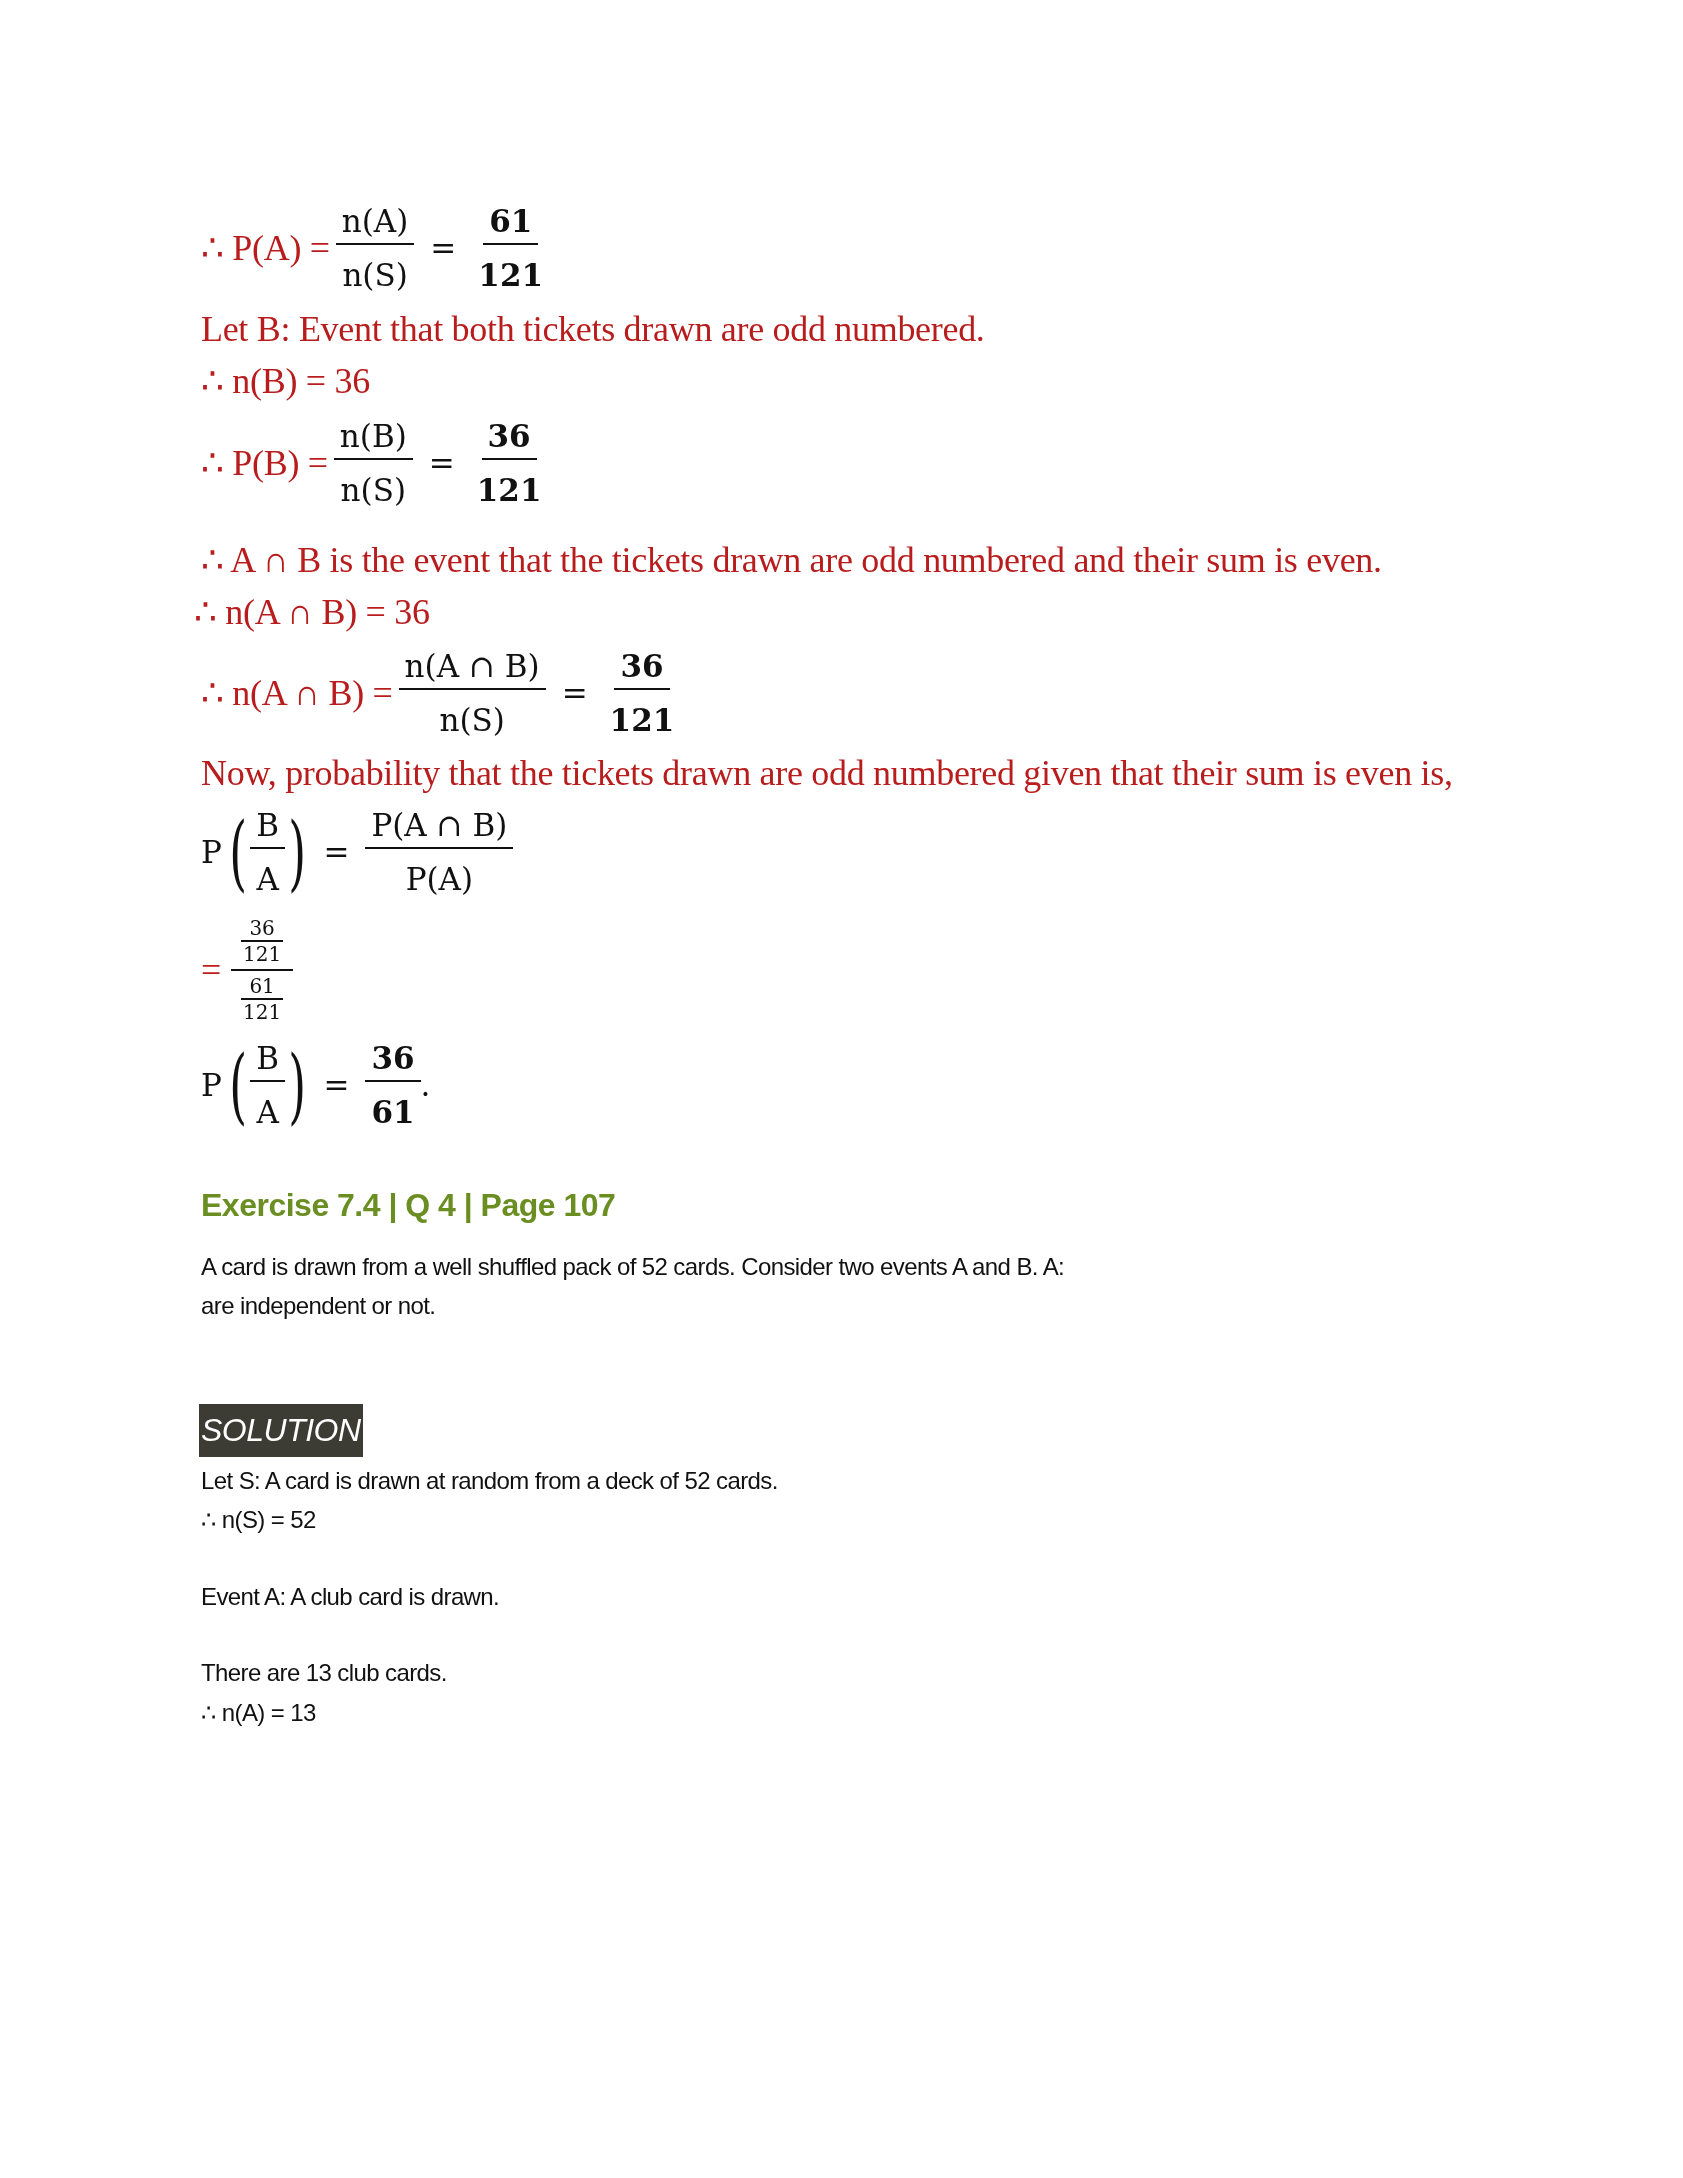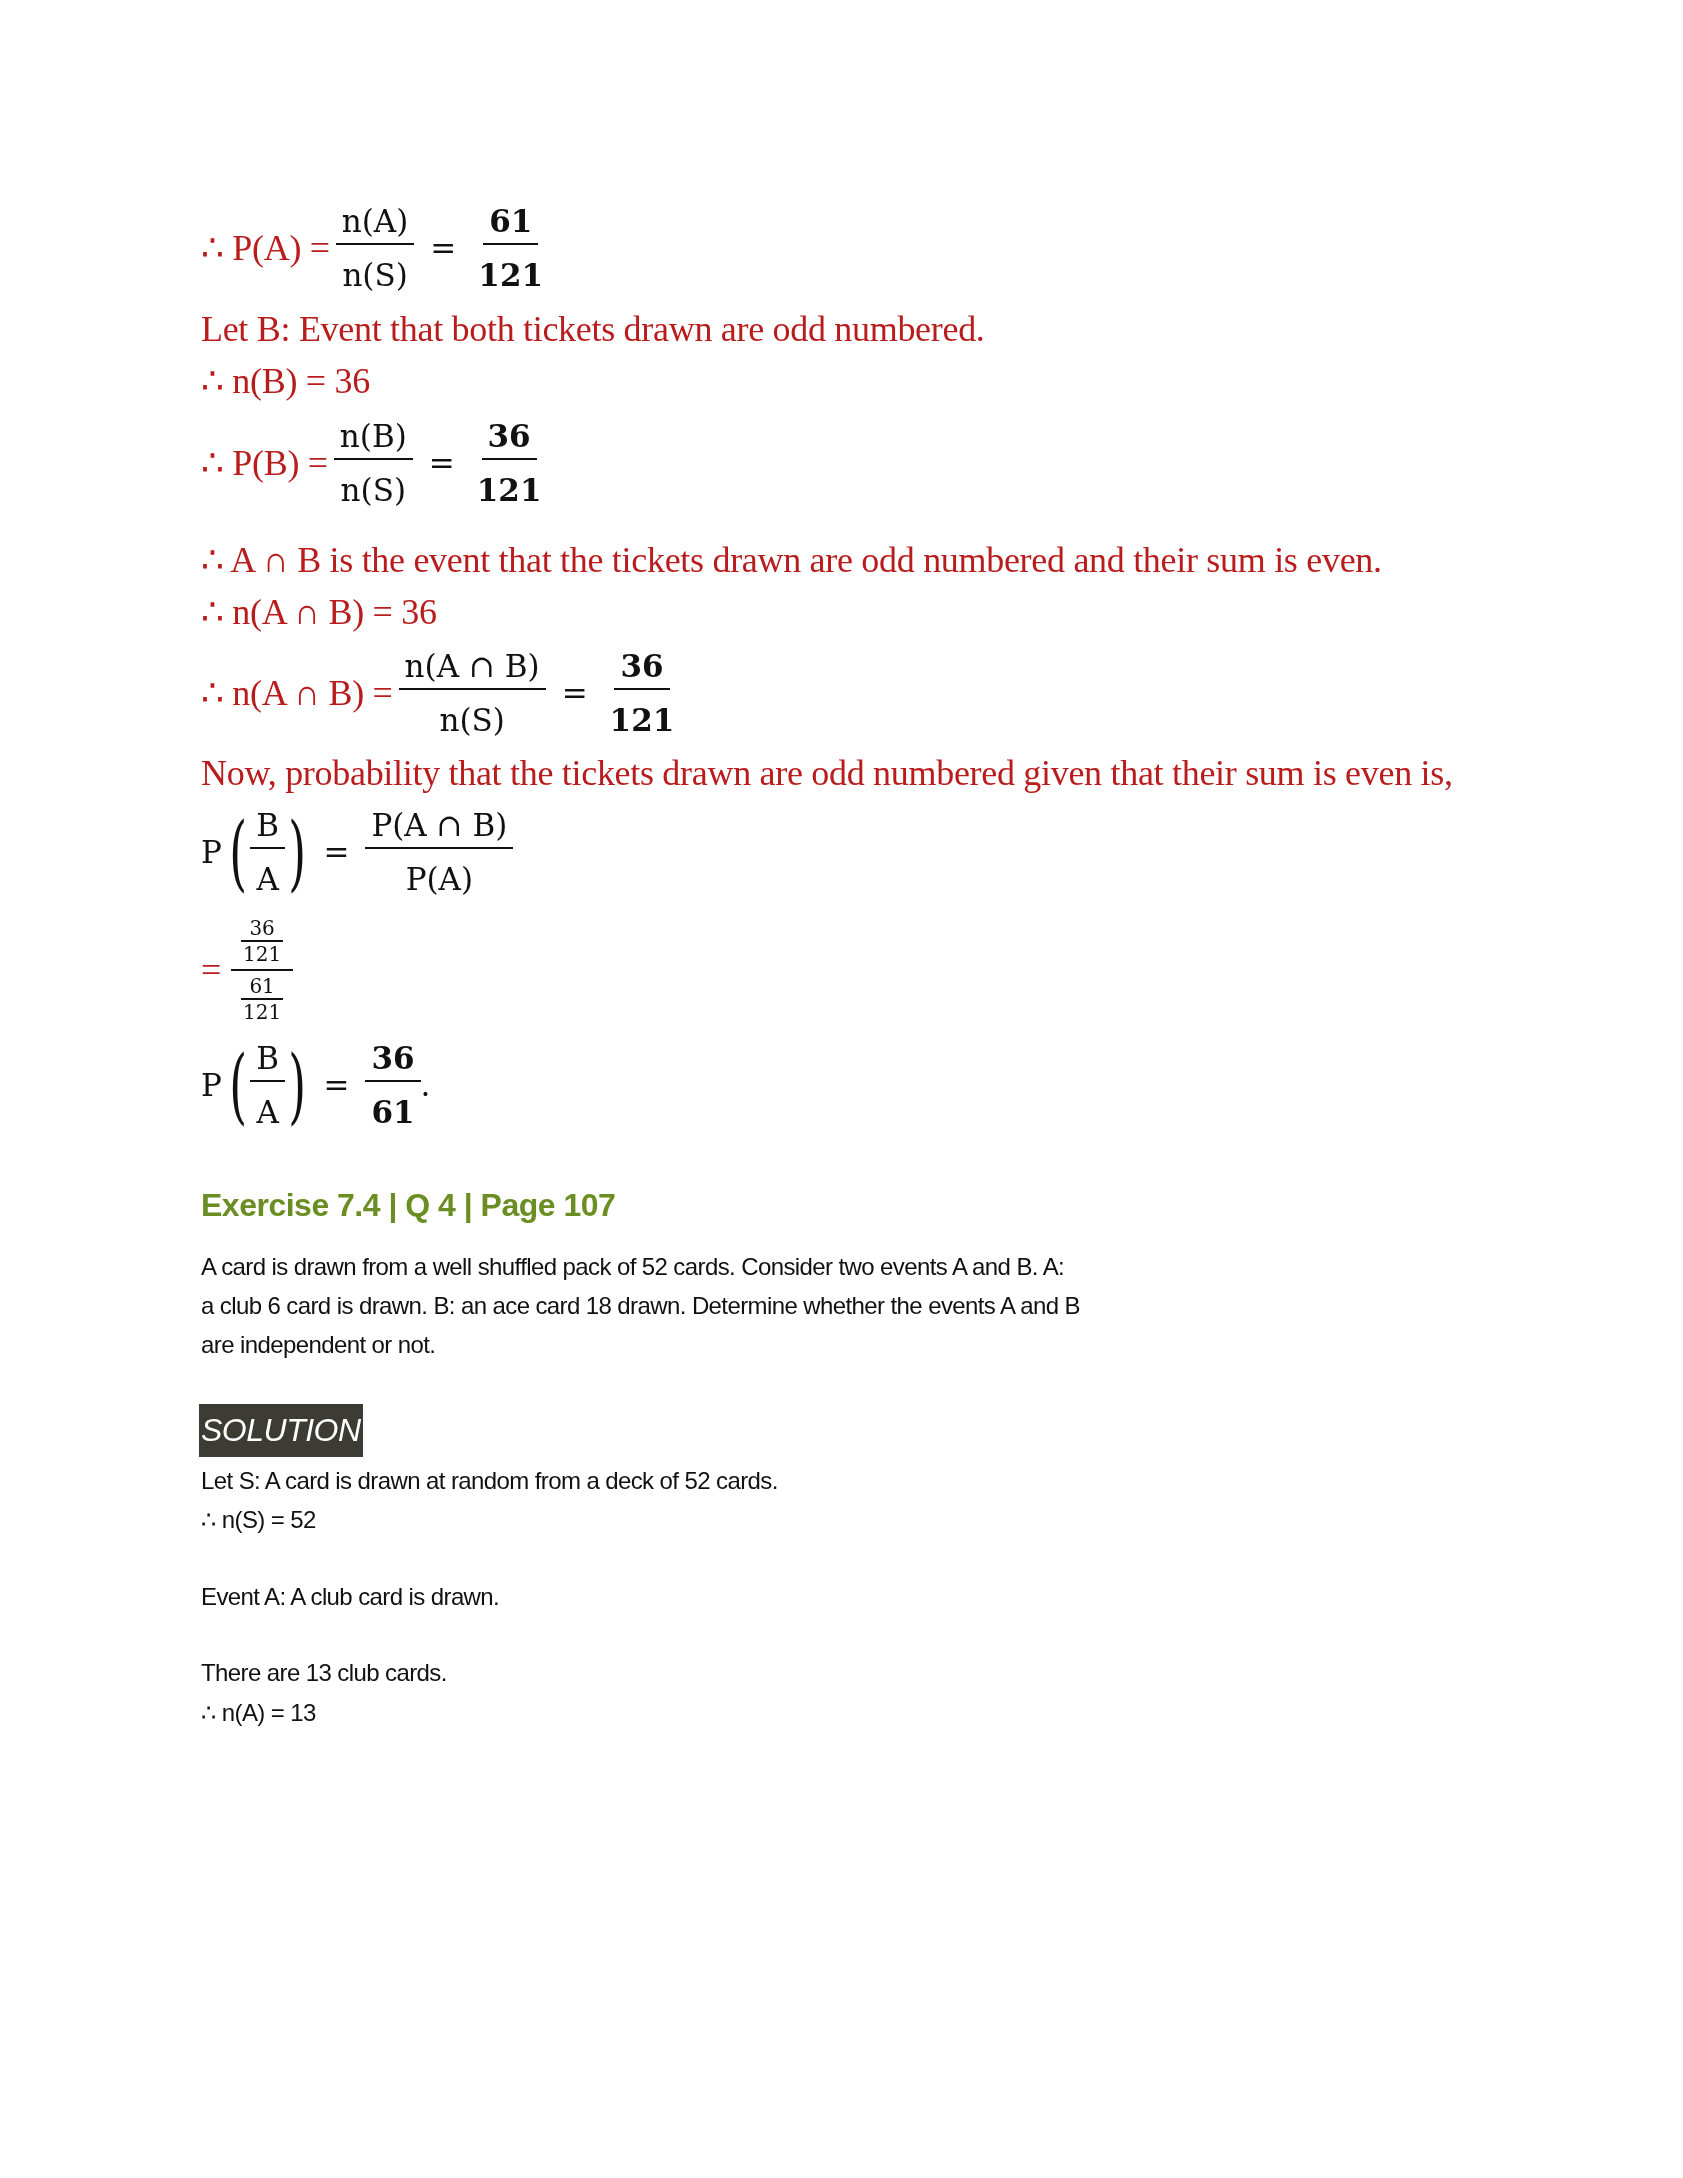--- a/index.html
+++ b/index.html
@@ -45,21 +45,21 @@
     <span class="den">n(S)</span>
   </span>
   <span class="serif eq">=</span>
   <span class="frac serif" style="font-weight:bold;">
     <span class="num">36</span>
     <span class="den">121</span>
   </span>
 </div>
 
 <div class="abs sans" style="left:201px;top:539px;">∴ A ∩ B is the event that the tickets drawn are odd numbered and their sum is even.</div>
-<div class="abs sans" style="left:201px;top:591px;">∴ n(A ∩ B) = 36</div>
+<div class="abs sans" style="left:194px;top:591px;">∴ n(A ∩ B) = 36</div>
 
 <div class="abs row" style="left:201px;top:648px;">
   <span class="sans">∴ n(A ∩ B) =</span>
   <span class="frac serif">
     <span class="num">n(A ∩ B)</span>
     <span class="den">n(S)</span>
   </span>
   <span class="serif eq">=</span>
   <span class="frac serif" style="font-weight:bold;">
     <span class="num">36</span>
@@ -115,21 +115,20 @@
     <span class="num">36</span>
     <span class="den">61</span>
   </span>
   <span>.</span>
 </div>
 
 <div class="abs heading" style="left:201px;top:1187px;">Exercise 7.4 | Q 4 | Page 107</div>
 
 <div class="abs lib" style="left:201px;top:1247px;line-height:39px;">
   <div>A card is drawn from a well shuffled pack of 52 cards. Consider two events A and B. A:</div>
-  <div>a club 6 card is drawn. B: an ace card 18 drawn. Determine whether the events A and B</div>
   <div>are independent or not.</div>
 </div>
 
 <div class="abs solution" style="left:199px;top:1404px;">SOLUTION</div>
 
 <div class="abs lib" style="left:201px;top:1467px;">Let S: A card is drawn at random from a deck of 52 cards.</div>
 <div class="abs lib" style="left:201px;top:1506px;">∴ n(S) = 52</div>
 <div class="abs lib" style="left:201px;top:1583px;">Event A: A club card is drawn.</div>
 <div class="abs lib" style="left:201px;top:1659px;">There are 13 club cards.</div>
 <div class="abs lib" style="left:201px;top:1699px;">∴ n(A) = 13</div>

